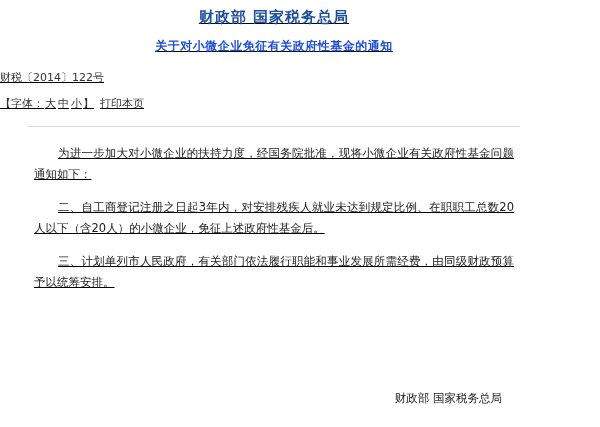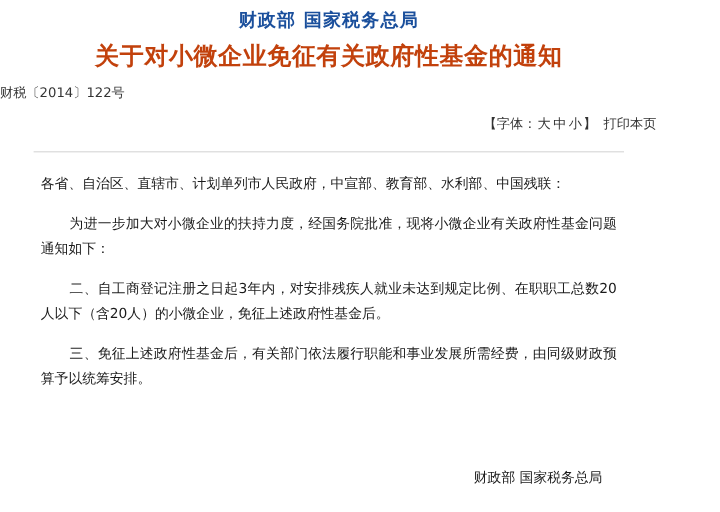--- a/index.html
+++ b/index.html
@@ -12,53 +12,54 @@
     background: #ffffff;
     font-family: "Liberation Sans", sans-serif;
     color: #000000;
     overflow: hidden;
   }
   .page {
     position: relative;
     width: 548px;
     height: 427px;
     box-sizing: border-box;
+    text-decoration: underline;
   }
   .doc-header {
     padding-top: 6px;
     text-align: center;
   }
   .issuer {
     font-family: "DejaVu Sans", "Liberation Sans", sans-serif;
     font-size: 15px;
     font-weight: bold;
     color: #1a4f9c;
     letter-spacing: 1px;
     line-height: 22px;
   }
   .doc-title {
     margin-top: 6px;
     font-family: "DejaVu Sans", "Liberation Sans", sans-serif;
-    font-size: 20px;
+    font-size: 12px;
     font-weight: bold;
-    color: #c2410c;
+    color: #1d4ed8;
     letter-spacing: 0.5px;
     line-height: 24px;
   }
   .doc-number {
     margin-top: 12px;
     text-align: left;
     font-family: "DejaVu Sans", "Liberation Sans", sans-serif;
     font-size: 11px;
     color: #333333;
     line-height: 16px;
   }
   .toolbar {
     margin-top: 10px;
-    text-align: right;
+    text-align: left;
     font-family: "DejaVu Sans", "Liberation Sans", sans-serif;
     font-size: 11px;
     color: #333333;
     line-height: 16px;
   }
   .toolbar .bracket {
     color: #333333;
   }
   .toolbar a {
     color: #333333;
@@ -114,23 +115,22 @@
 
   <div class="doc-number">财税〔2014〕122号</div>
 
   <div class="toolbar">
     <span class="bracket">【</span><span>字体：</span><a href="#">大</a><a href="#">中</a><a href="#">小</a><span class="bracket">】</span><a href="#" class="print-link">打印本页</a>
   </div>
 
   <div class="divider"></div>
 
   <div class="body-wrap">
-    <p>各省、自治区、直辖市、计划单列市人民政府，中宣部、教育部、水利部、中国残联：</p>
     <p class="indent">为进一步加大对小微企业的扶持力度，经国务院批准，现将小微企业有关政府性基金问题通知如下：</p>
     <p class="indent">二、自工商登记注册之日起3年内，对安排残疾人就业未达到规定比例、在职职工总数20人以下（含20人）的小微企业，免征上述政府性基金后。</p>
-    <p class="indent">三、免征上述政府性基金后，有关部门依法履行职能和事业发展所需经费，由同级财政预算予以统筹安排。</p>
+    <p class="indent">三、计划单列市人民政府，有关部门依法履行职能和事业发展所需经费，由同级财政预算予以统筹安排。</p>
   </div>
 
   <div class="signature">
     <div>财政部 国家税务总局</div>
   </div>
 
 </div>
 
 </body></html>

